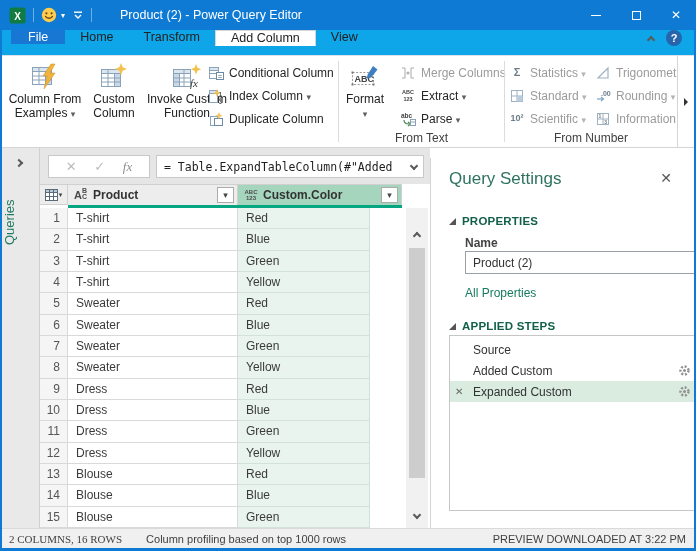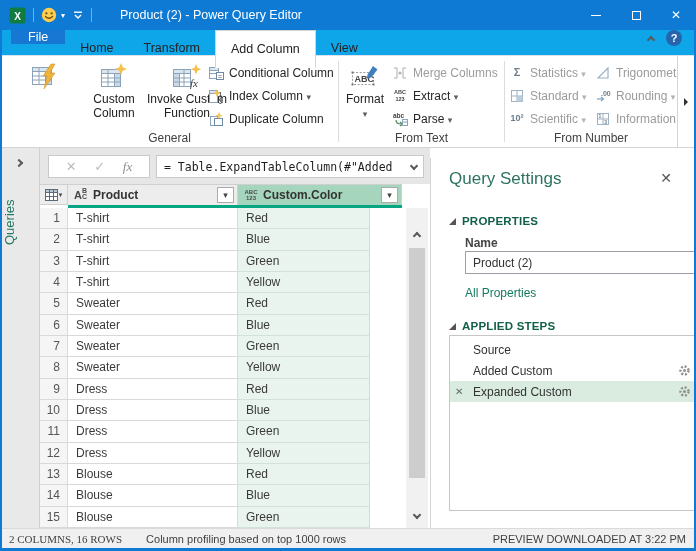--- a/index.html
+++ b/index.html
@@ -17,21 +17,21 @@
   .tb-title{font-size:12.5px;margin-left:21px;white-space:nowrap;}
   .tb-caret{font-size:8px;color:#fff;margin-left:-3px;}
   .tb-buttons{margin-left:auto;display:flex;height:30px;}
   .tb-btn{width:40px;height:30px;display:flex;align-items:center;justify-content:center;}
   .min-glyph{width:10px;height:1px;background:#fff;display:block;}
   .max-glyph{width:9px;height:9px;border:1px solid #fff;display:block;}
   .close-glyph{font-size:12px;color:#fff;}
 
   
   .tabrow{position:absolute;left:2px;top:30px;width:692px;height:26px;background:#0ea5e9;border-bottom:1px solid #dbe2ea;display:flex;align-items:flex-start;z-index:20;}
-  .tab{padding:11px 15px;display:flex;align-items:center;font-size:12.5px;color:#222;white-space:nowrap;}
+  .tab{padding:0 15px;display:flex;align-items:center;font-size:12.5px;color:#222;white-space:nowrap;}
   .tab.file{background:var(--c-file-tab,#1777D2);color:#fff;margin-left:9px;padding:0 17px;}
   .tab.active{border:1px solid #d4d4d4;border-bottom:1px solid #fff;margin-bottom:-1px;background:#fff;}
   .tabrow-right{margin-left:auto;display:flex;align-items:center;gap:12px;padding-right:12px;}
   .chv{display:inline-block;width:6px;height:6px;border-right:2px solid #5a5a5a;border-bottom:2px solid #5a5a5a;}
   .chv.up{transform:rotate(-135deg);margin-top:3px;}
   .chv.down{transform:rotate(45deg);margin-bottom:2px;}
   .chv.right{transform:rotate(-45deg);}
   .help-circle{width:16px;height:16px;border-radius:50%;background:#2665AB;color:#fff;font-size:11px;font-weight:bold;display:flex;align-items:center;justify-content:center;}
 
   
@@ -188,20 +188,21 @@
             <svg width="28" height="27" viewBox="0 0 28 27">
                 <rect x="1.5" y="4.5" width="19" height="17" fill="#fff" stroke="#8ba3b8"></rect>
                 <rect x="14.5" y="4.5" width="6" height="17" fill="#c9d9e8" stroke="#8ba3b8"></rect>
                 <rect x="1.5" y="4.5" width="19" height="4" fill="#dbe5ee" stroke="#8ba3b8"></rect>
                 <line x1="8" y1="4.5" x2="8" y2="21.5" stroke="#8ba3b8"></line>
                 <line x1="1.5" y1="13" x2="20.5" y2="13" stroke="#8ba3b8"></line>
                 <line x1="1.5" y1="17" x2="20.5" y2="17" stroke="#8ba3b8"></line>
                 <polygon points="20,1 12,13 16,13 13,26 24,10 19,10 24,1" fill="#F2B33D" stroke="#c78f1f" stroke-width="0.5"></polygon>
               </svg>
           </span>
+          <span><span>Column From Examples</span> <span class="arrow"></span></span>
         </div>
         <div class="rb-big" style="width:56px;">
           <span class="ic">
             <svg width="28" height="27" viewBox="0 0 28 27">
                 <rect x="1.5" y="6.5" width="19" height="17" fill="#fff" stroke="#8ba3b8"></rect>
                 <rect x="14.5" y="6.5" width="6" height="17" fill="#c9d9e8" stroke="#8ba3b8"></rect>
                 <rect x="1.5" y="6.5" width="19" height="4" fill="#dbe5ee" stroke="#8ba3b8"></rect>
                 <line x1="8" y1="6.5" x2="8" y2="23.5" stroke="#8ba3b8"></line>
                 <line x1="1.5" y1="15" x2="20.5" y2="15" stroke="#8ba3b8"></line>
                 <line x1="1.5" y1="19" x2="20.5" y2="19" stroke="#8ba3b8"></line>
@@ -256,21 +257,20 @@
           <span class="mini-ic">
             <svg width="16" height="16" viewBox="0 0 16 16">
                 <rect x="2.5" y="5.5" width="7" height="9" fill="#fff" stroke="#8ba3b8"></rect>
                 <rect x="6.5" y="7.5" width="8" height="7" fill="#fff" stroke="#6c8aa5"></rect>
                 <path d="M11 1 l1.1 2.6 2.6 1.1 -2.6 1.1 -1.1 2.6 -1.1 -2.6 -2.6 -1.1 2.6 -1.1 z" fill="#F2C14E" opacity="0.9"></path>
               </svg>
           </span>
           <span>Duplicate Column</span>
         </div>
       </div>
-      <div class="rb-label">General</div>
     </div>
     <div class="rb-div" style="left:336px;"></div>
 
     <div class="rb-group" style="left:337px;width:165px;">
       <div class="rb-bigrow" style="left:4px;">
         <div class="rb-big" style="width:44px;">
           <span class="ic">
             <svg width="30" height="26" viewBox="0 0 30 26">
                 <rect x="2.5" y="8.5" width="21" height="12" fill="#fff" stroke="#9a9a9a" stroke-dasharray="2 1.6"></rect>
                 <rect x="1.5" y="7.5" width="2" height="2" fill="#777"></rect>
@@ -278,21 +278,21 @@
                 <rect x="1.5" y="19.5" width="2" height="2" fill="#777"></rect>
                 <rect x="22.5" y="19.5" width="2" height="2" fill="#777"></rect>
                 <text x="4.5" y="18" font-size="9" font-weight="bold" fill="#444" font-family="Liberation Sans,sans-serif">ABC</text>
                 <path d="M23 2 l4.5 3.5 -6.5 8 -4.5 1.3 1.3 -4.5 z" fill="#3E7FC1"></path>
               </svg>
           </span>
           <span>Format</span>
           <span class="arrow"></span>
         </div>
       </div>
-      <div class="rb-smalls" style="left:53px;">
+      <div class="rb-smalls" style="left:61px;">
         <div class="rb-small disabled">
           <span class="mini-ic">
             <svg width="16" height="16" viewBox="0 0 16 16">
                 <path d="M2 3 h3 v10 h-3" fill="none" stroke="#aaa"></path>
                 <path d="M14 3 h-3 v10 h3" fill="none" stroke="#aaa"></path>
                 <circle cx="8" cy="8" r="1.6" fill="#b5b5b5"></circle>
               </svg>
           </span>
           <span>Merge Columns</span>
         </div>

